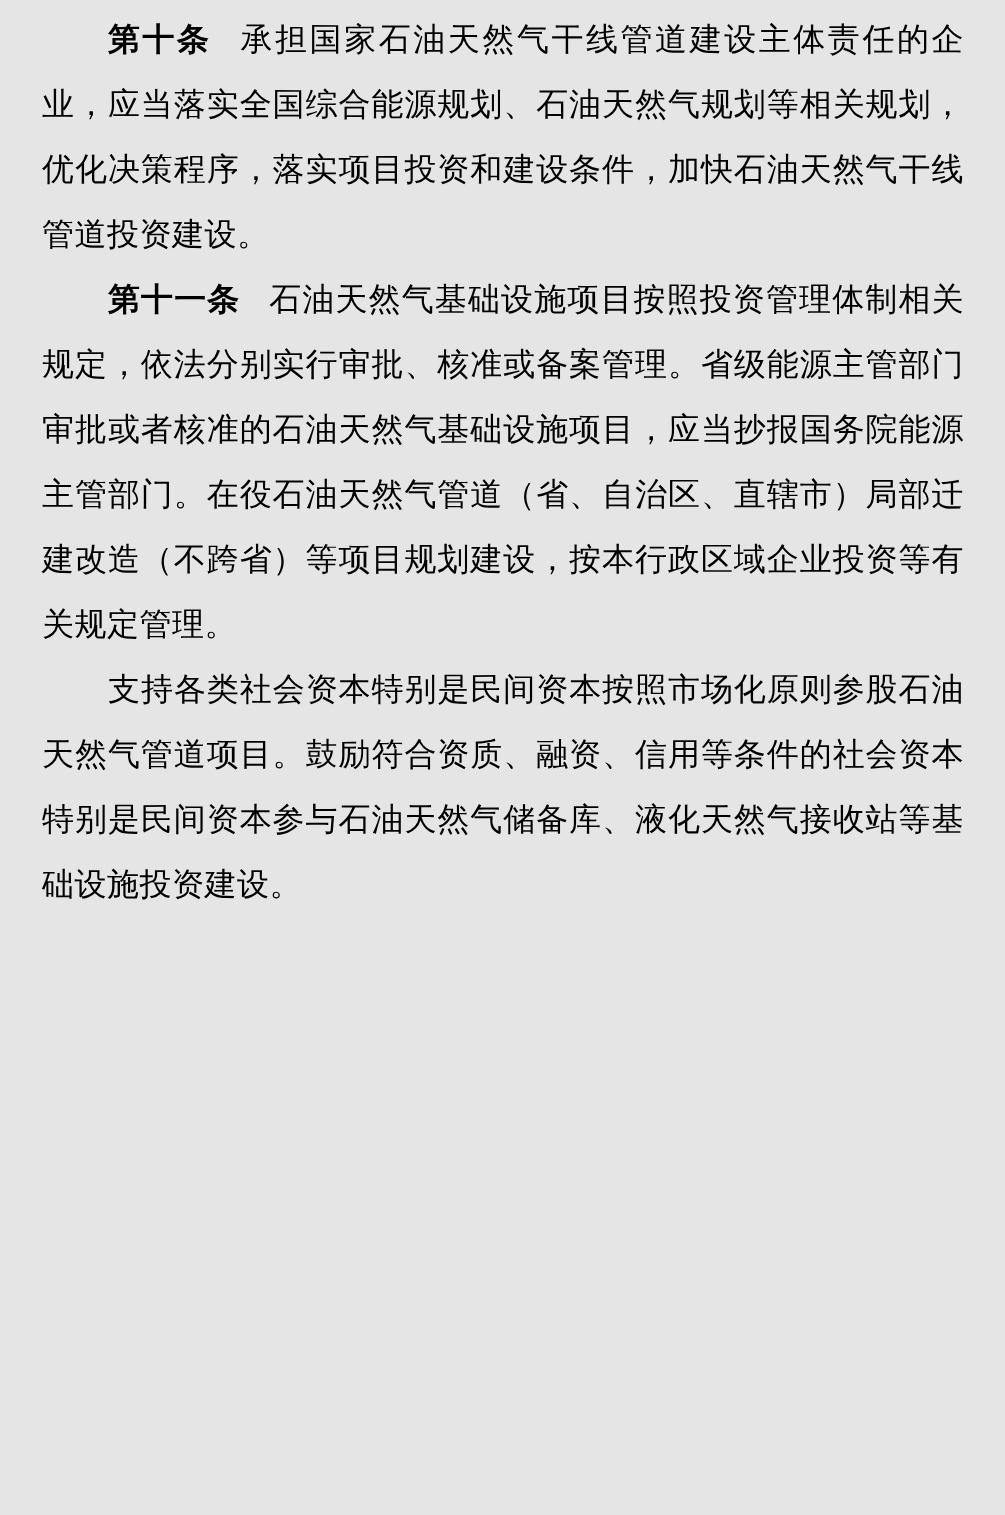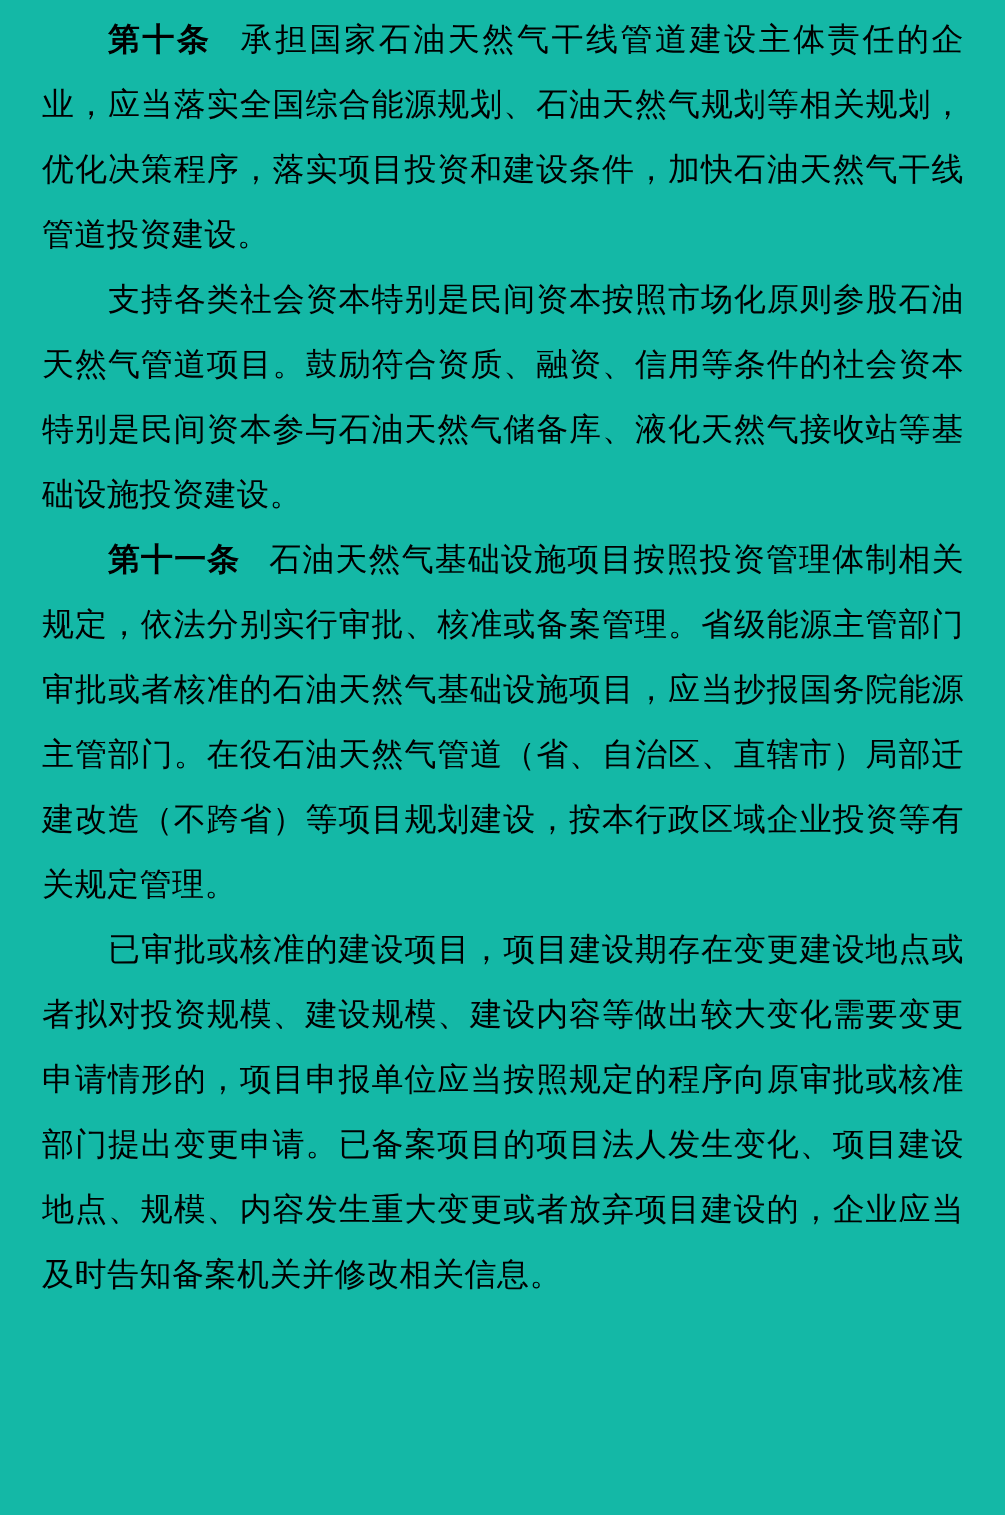--- a/index.html
+++ b/index.html
@@ -12,21 +12,21 @@
     height: 1515px;
     overflow: hidden;
     font-family: "Liberation Serif", "DejaVu Serif", serif;
     color: #000000;
   }
   .page {
     box-sizing: border-box;
     width: 1005px;
     height: 1515px;
     padding: 7px 41px 0 42px;
-    background: #14b8a6;
+    background: #e5e5e5;
   }
   .para {
     margin: 0;
     font-size: 32px;
     line-height: 65px;
     text-align: justify;
     text-indent: 66px;
     letter-spacing: 0.5px;
   }
   .lead {
@@ -36,20 +36,19 @@
     margin-right: 0.9em;
   }
 </style>
 </head>
 <body>
 
 <main class="page">
 
   <p class="para"><strong class="lead">第十条</strong><span>承担国家石油天然气干线管道建设主体责任的企业，应当落实全国综合能源规划、石油天然气规划等相关规划，优化决策程序，落实项目投资和建设条件，加快石油天然气干线管道投资建设。</span></p>
 
+  <p class="para"><strong class="lead">第十一条</strong><span>石油天然气基础设施项目按照投资管理体制相关规定，依法分别实行审批、核准或备案管理。省级能源主管部门审批或者核准的石油天然气基础设施项目，应当抄报国务院能源主管部门。在役石油天然气管道（省、自治区、直辖市）局部迁建改造（不跨省）等项目规划建设，按本行政区域企业投资等有关规定管理。</span></p>
+
   <p class="para"><strong class="lead"></strong><span>支持各类社会资本特别是民间资本按照市场化原则参股石油天然气管道项目。鼓励符合资质、融资、信用等条件的社会资本特别是民间资本参与石油天然气储备库、液化天然气接收站等基础设施投资建设。</span></p>
 
-  <p class="para"><strong class="lead">第十一条</strong><span>石油天然气基础设施项目按照投资管理体制相关规定，依法分别实行审批、核准或备案管理。省级能源主管部门审批或者核准的石油天然气基础设施项目，应当抄报国务院能源主管部门。在役石油天然气管道（省、自治区、直辖市）局部迁建改造（不跨省）等项目规划建设，按本行政区域企业投资等有关规定管理。</span></p>
-
-  <p class="para"><strong class="lead"></strong><span>已审批或核准的建设项目，项目建设期存在变更建设地点或者拟对投资规模、建设规模、建设内容等做出较大变化需要变更申请情形的，项目申报单位应当按照规定的程序向原审批或核准部门提出变更申请。已备案项目的项目法人发生变化、项目建设地点、规模、内容发生重大变更或者放弃项目建设的，企业应当及时告知备案机关并修改相关信息。</span></p>
 
 
 </main>
 
 </body></html>

